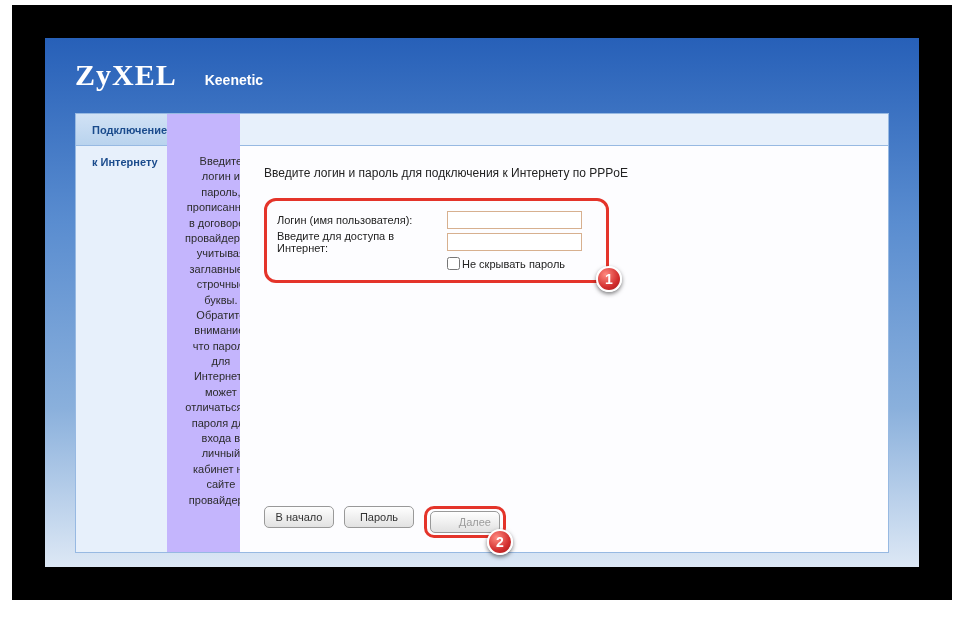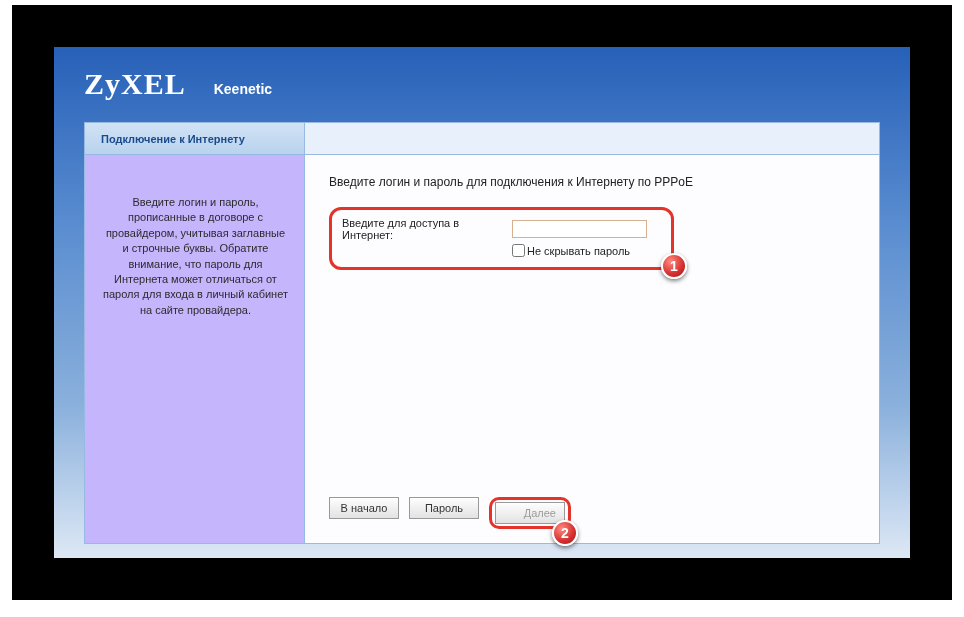--- a/index.html
+++ b/index.html
@@ -13,21 +13,21 @@
       font-size: 11px;
       display: flex;
       justify-content: center;
       padding-top: 5px;
     }
     .frame {
       width: 940px;
       height: 595px;
       border: 2px solid #000;
       background: #000;
-      padding: 40px;
+      padding: 31px;
     }
     .router-ui {
       width: 100%;
       height: 100%;
       background: linear-gradient(to bottom, #2760b8 0%, #5a8dd0 35%, #8ab0dc 70%, #dde8f5 100%);
       position: relative;
     }
     .header {
       display: flex;
       align-items: baseline;
@@ -51,25 +51,24 @@
       position: absolute;
       top: 75px;
       left: 30px;
       right: 30px;
       bottom: 14px;
       background: #f9fbfe;
       border: 1px solid #97b9e2;
       display: flex;
     }
     .sidebar {
-      width: 220px;
+      width: 164px;
       border-right: 1px solid #97b9e2;
       background: #e7f0fb;
       display: flex;
-      flex-direction: column;
     }
     .tab {
       height: 32px;
       line-height: 32px;
       padding-left: 16px;
       font-size: 11px;
       font-weight: bold;
       color: #1a4b8c;
       background: linear-gradient(to bottom, #d1e2f5, #b9d3ee);
       border-bottom: 1px solid #97b9e2;
@@ -156,21 +155,21 @@
       gap: 10px;
     }
     .btn {
       font-family: Arial, sans-serif;
       font-size: 11px;
       height: 22px;
       min-width: 70px;
       padding: 0 8px;
       background: linear-gradient(to bottom, #fefefe, #e2e2e2);
       border: 1px solid #999;
-      border-radius: 0;
+      border-radius: 5px;
       color: #333;
       cursor: pointer;
     }
     .btn:disabled {
       color: #9c9c9c;
       cursor: default;
       text-align: right;
     }
     .next-wrap {
       position: relative;
@@ -223,20 +222,24 @@
           <div class="help-text">Введите логин и пароль, прописанные в договоре с провайдером, учитывая заглавные и строчные буквы. Обратите внимание, что пароль для Интернета может отличаться от пароля для входа в личный кабинет на сайте провайдера.</div>
         </div>
       </div>
 
       <div class="main">
         <div class="main-strip"></div>
         <div class="main-body">
           <div class="section-title">Введите логин и пароль для подключения к Интернету по PPPoE</div>
 
           <div class="form-area">
+            <div class="form-row">
+              <div class="form-label">Логин (имя пользователя):</div>
+              <input type="text" class="form-input" value="" style="">
+            </div>
             <div class="form-row">
               <div class="form-label">Введите для доступа в Интернет:</div>
               <input type="password" class="form-input" value="" style="">
             </div>
             <div class="check-row">
               <input type="checkbox" style="">
               <span class="check-label">Не скрывать пароль</span>
             </div>
             <div class="marker marker-1">1</div>
           </div>

